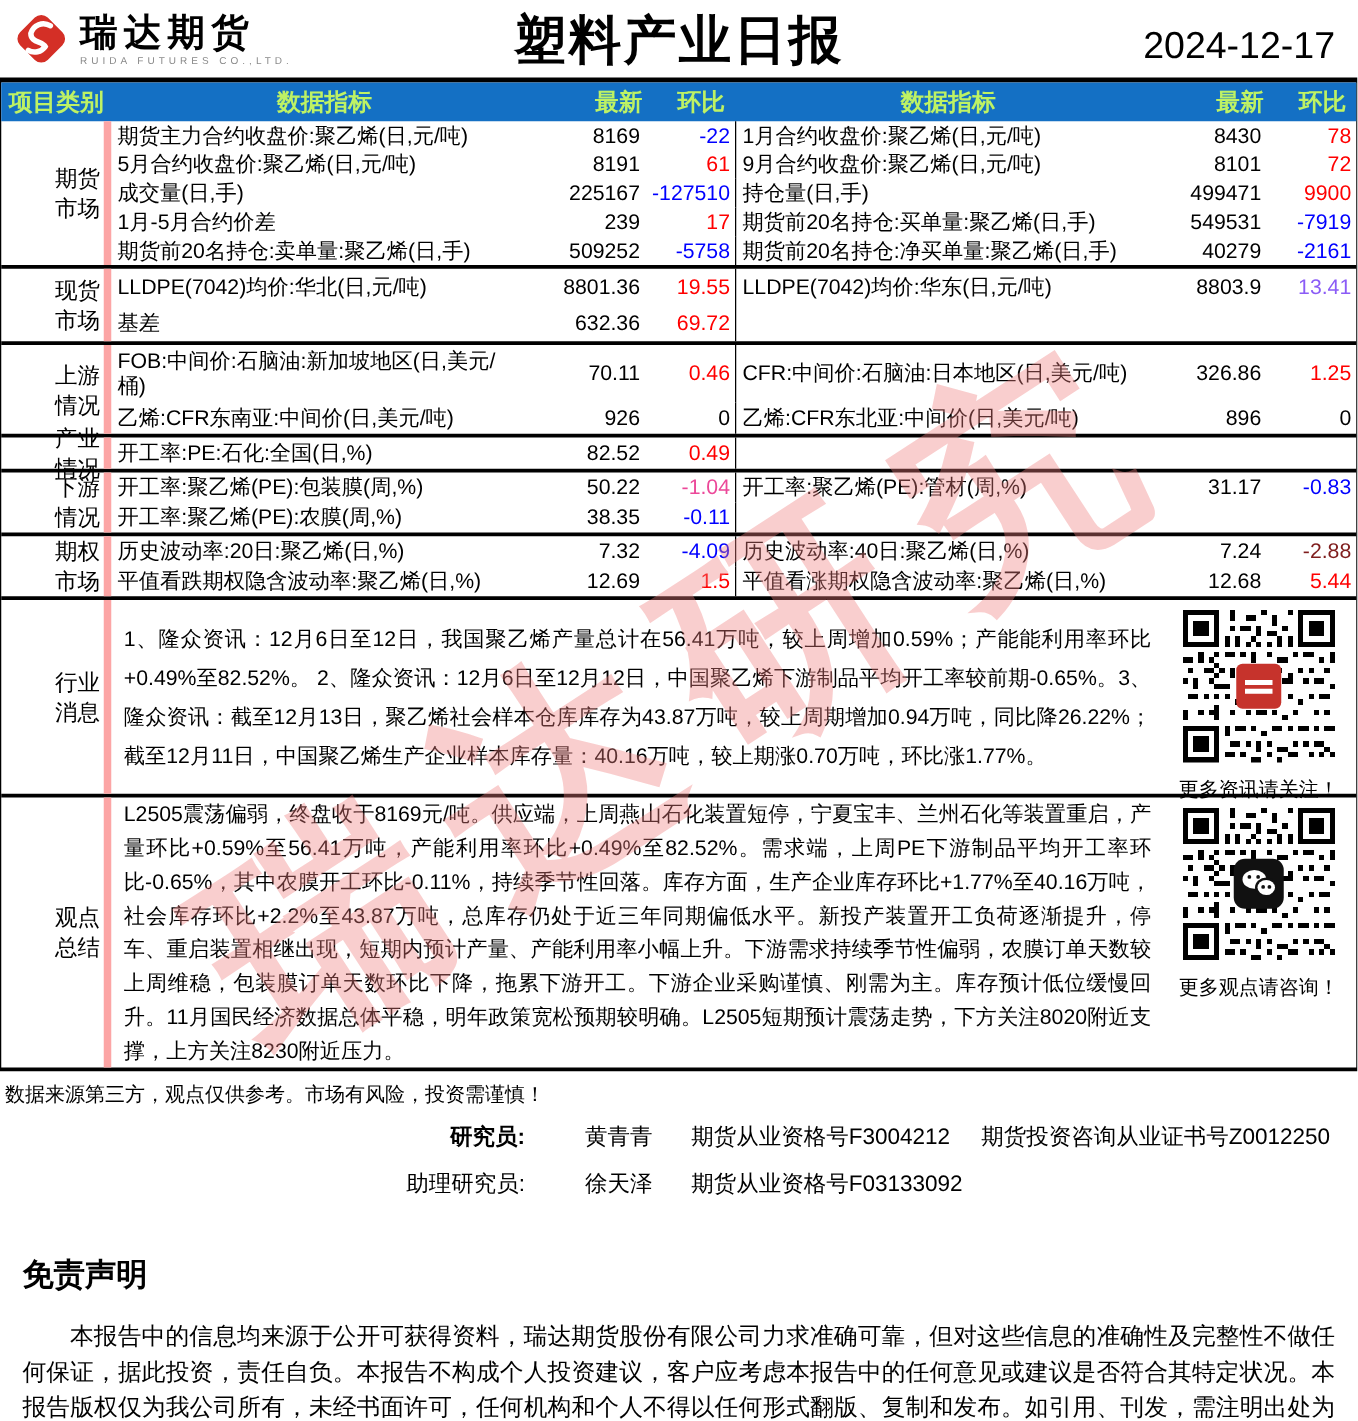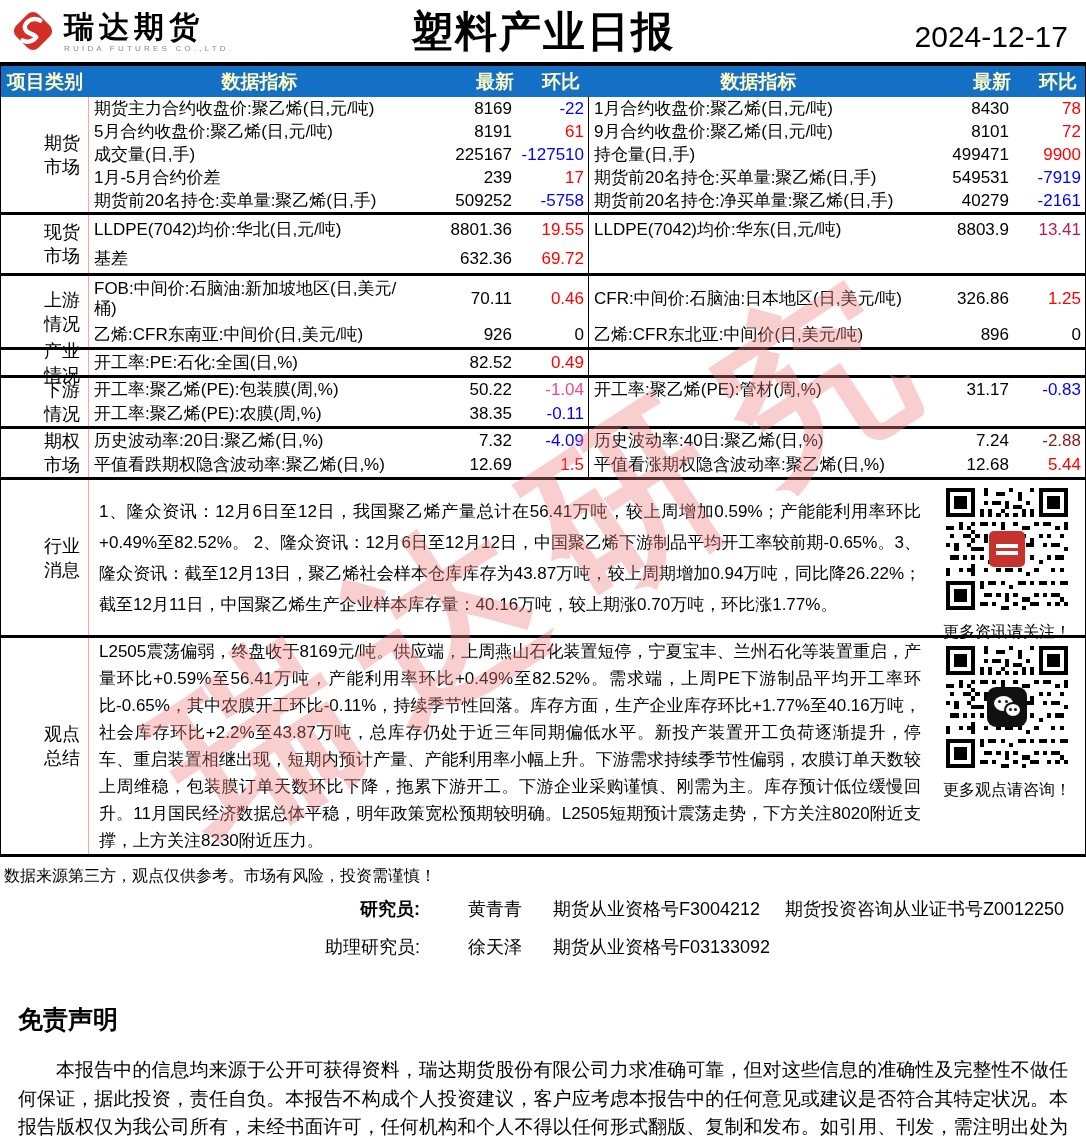--- a/index.html
+++ b/index.html
@@ -13,27 +13,27 @@
   .logo-brand{font-size:30px;font-weight:900;letter-spacing:5px;line-height:34px;}
   .logo-sub{font-size:8px;color:#8a8a8a;letter-spacing:3.2px;line-height:9px;}
   .title{position:absolute;left:0;right:0;top:4px;text-align:center;font-size:42px;font-weight:900;letter-spacing:2px;}
   .date{position:absolute;right:18px;top:20px;font-size:30px;}
   
   .tbl{position:relative;z-index:1;border-top:4px solid #000;border-bottom:3px solid #000;
        border-left:1px solid #000;border-right:1px solid #000;width:1084px;}
   .sec{display:grid;grid-template-columns:88px 341px 92px 66px 341px 90px 66px;border-top:3px solid #000;}
   .sec.first{border-top:none;}
   .thead{display:grid;grid-template-columns:88px 341px 92px 66px 341px 90px 66px;
-         background:var(--accent,#1470c4);color:#fef9c3;font-weight:700;font-size:19px;height:31px;}
+         background:var(--accent,#1470c4);color:#bef264;font-weight:700;font-size:19px;height:31px;}
   .thead>div{display:flex;align-items:center;}
   .h-cat{padding-left:6px;}
   .h-ind{justify-content:center;}
   .h-num,.h-chg{justify-content:flex-end;padding-right:8px;}
   .cat{grid-column:1;grid-row:1/-1;display:flex;align-items:center;justify-content:center;
-       border-right:1px solid #fca5a5;font-size:18px;margin-left:43px;}
+       border-right:6px solid #fca5a5;font-size:18px;margin-left:43px;}
   .cell{display:flex;align-items:center;font-size:17px;overflow:hidden;}
   .lbl{padding-left:5px;line-height:20px;}
   .mid{border-left:1px solid #000;}
   .num{justify-content:flex-end;padding-right:10px;}
   .chg{justify-content:flex-end;padding-right:4px;}
   .wrap{max-width:312px;}
   .bigtext{grid-column:2/6;display:flex;align-items:center;padding:4px 8px 4px 10px;
            font-size:17px;line-height:31px;text-align:justify;}
   .sum .bigtext{line-height:27px;}
   .qrcell{grid-column:6/8;display:flex;flex-direction:column;align-items:center;padding-top:8px;}
@@ -262,21 +262,21 @@
       <div class="cell chg" style="color: rgb(0, 0, 255);">-2161</div>
     </div>
 
     <div class="sec" style="grid-template-rows:repeat(2,29px)">
       <div class="cat">现货市场</div>
       <div class="cell lbl">LLDPE(7042)均价:华北(日,元/吨)</div>
       <div class="cell num">8801.36</div>
       <div class="cell chg" style="color: rgb(255, 0, 0);">19.55</div>
       <div class="cell lbl mid">LLDPE(7042)均价:华东(日,元/吨)</div>
       <div class="cell num">8803.9</div>
-      <div class="cell chg" style="color: #be185d;">13.41</div>
+      <div class="cell chg" style="color: #8b5cf6;">13.41</div>
       <div class="cell lbl">基差</div>
       <div class="cell num">632.36</div>
       <div class="cell chg" style="color: rgb(255, 0, 0);">69.72</div>
       <div class="cell lbl mid"></div>
       <div class="cell num"></div>
       <div class="cell chg"></div>
     </div>
 
     <div class="sec" style="grid-template-rows:46px 25px">
       <div class="cat">上游情况</div>

